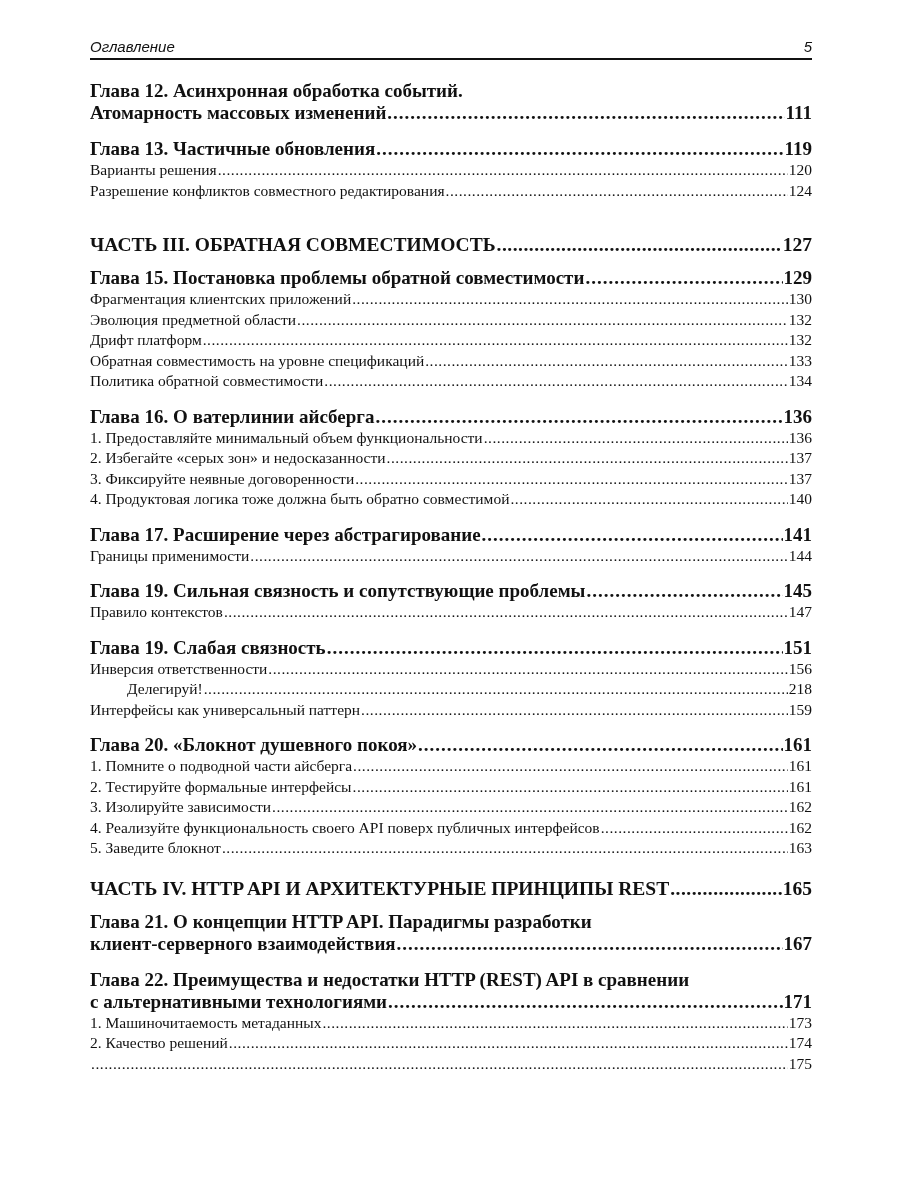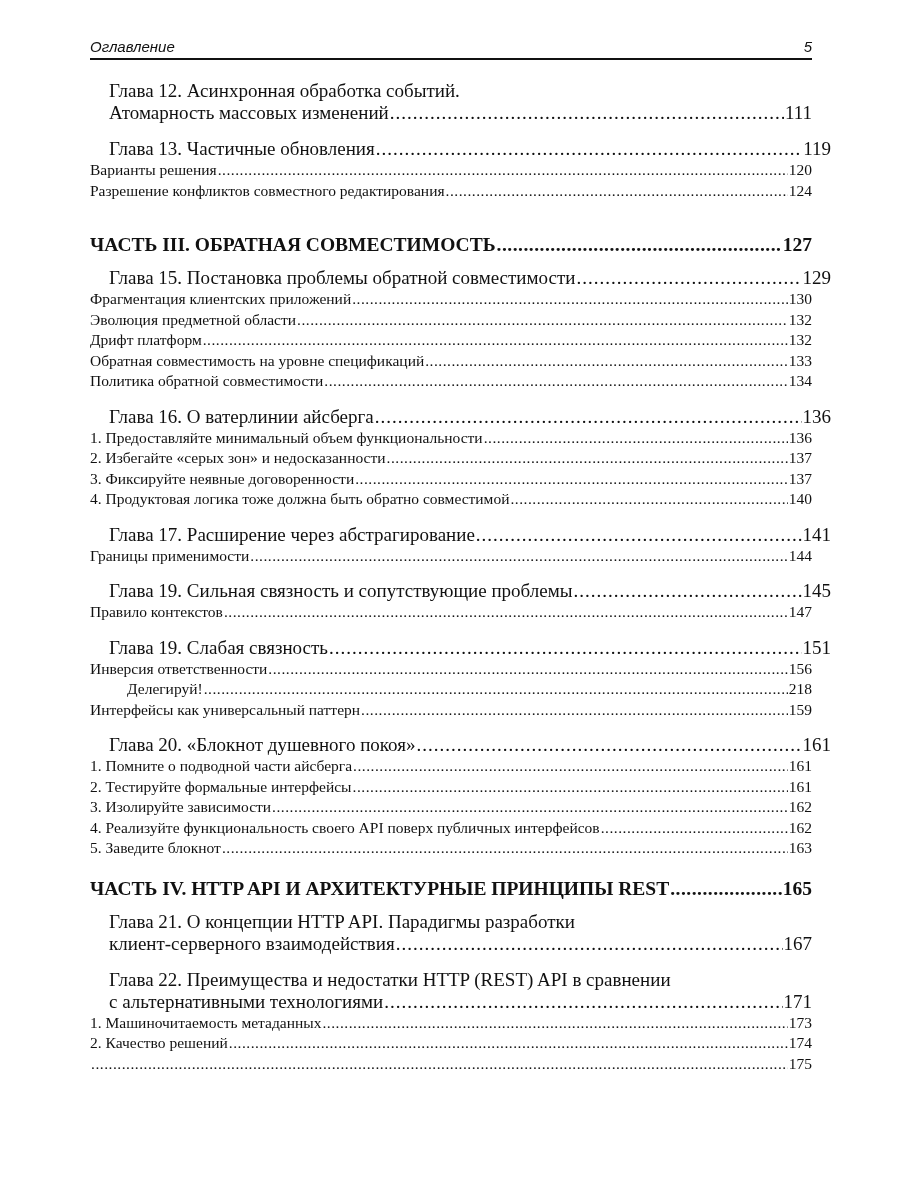--- a/index.html
+++ b/index.html
@@ -13,21 +13,21 @@
     .running-head .title { position: absolute; left: 0; top: 0; font-style: italic; }
     .running-head .num { position: absolute; right: 0; top: 0; font-style: italic; }
 
     .toc { position: absolute; top: 80px; left: 0; width: 722px; font-family: "Liberation Serif", serif; }
     .entry { display: flex; align-items: baseline; width: 100%; }
     .entry .label { white-space: nowrap; }
     .entry .leader { flex: 1 1 auto; overflow: hidden; white-space: nowrap; margin: 0 1px; }
     .entry .leader::after { content: "................................................................................................................................................................................................................................................................................................"; letter-spacing: 0.5px; }
     .entry .page-num { white-space: nowrap; }
 
-    .chapter { font-weight: normal; font-size: 19px; line-height: 22px; margin-left: 19px; }
+    .chapter { font-weight: bold; font-size: 19px; line-height: 22px; }
     .chapter .leader::after { letter-spacing: 1px; }
     .part { font-weight: bold; font-size: 19.5px; line-height: 24px; }
     .sub { font-size: 15.5px; line-height: 20.5px; }
     .sub.indent .label { padding-left: 37px; }
 
     .gap-s { height: 10px; }
     .gap-m { height: 14px; }
   </style>
 </head>
 <body>

